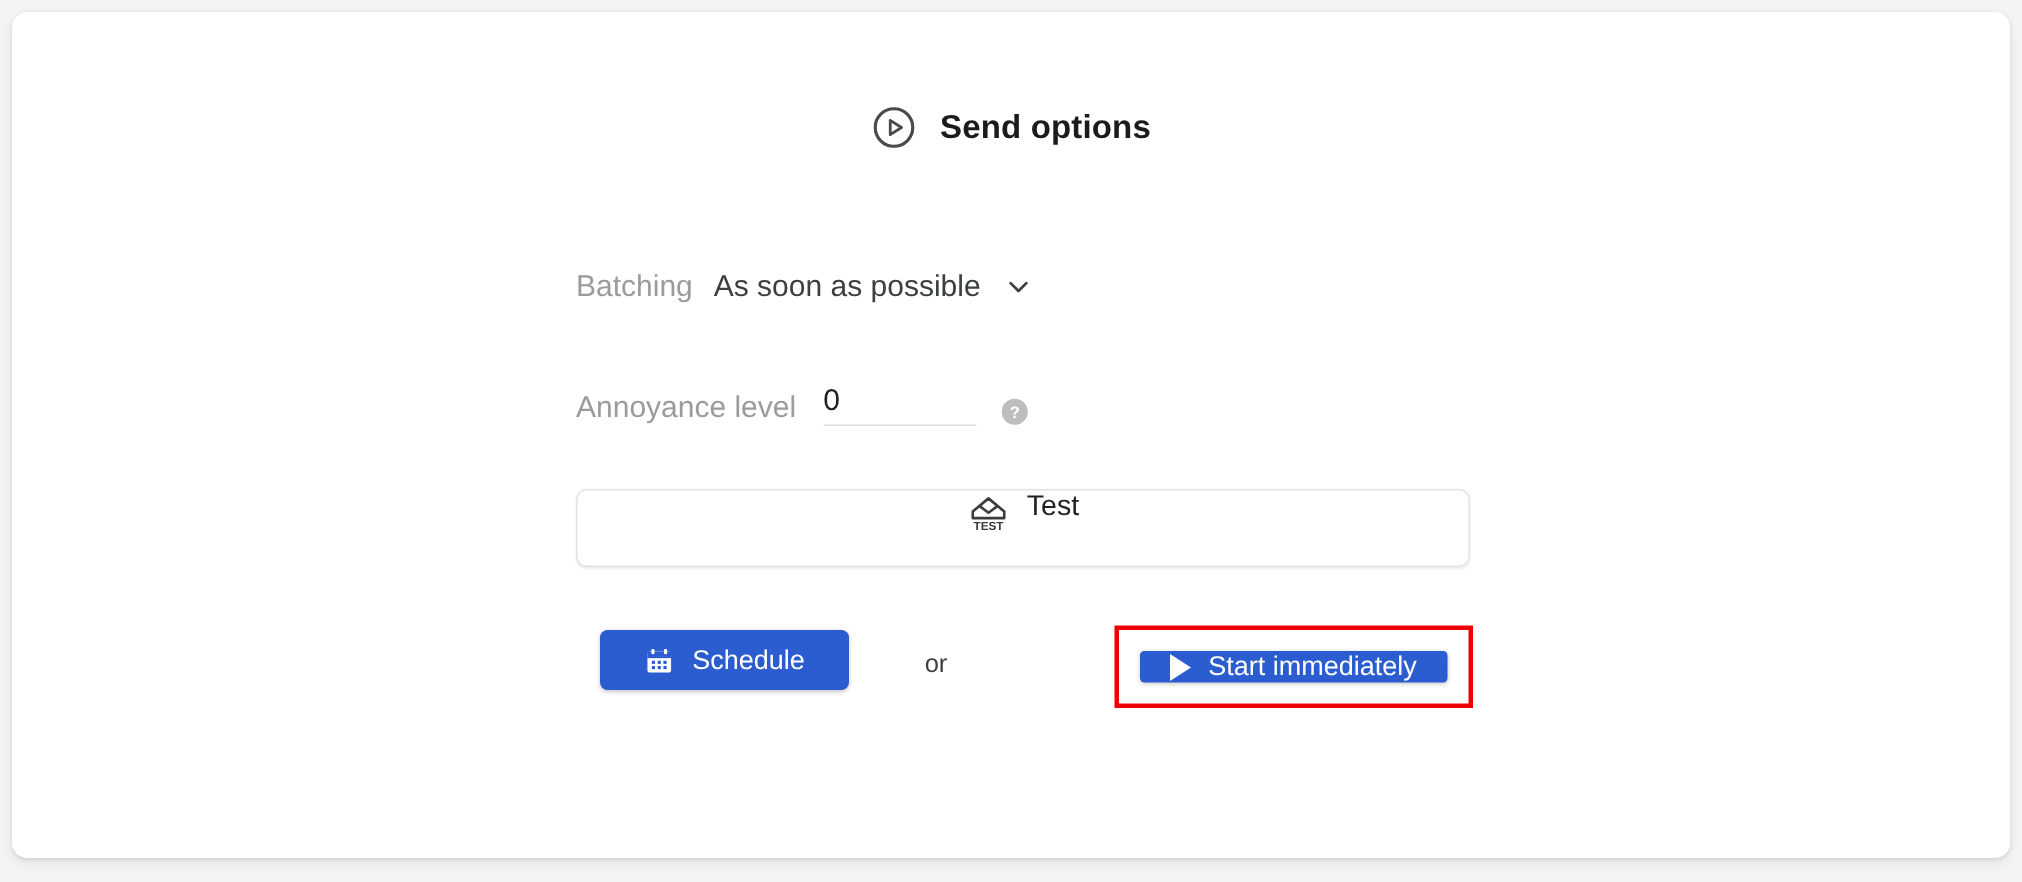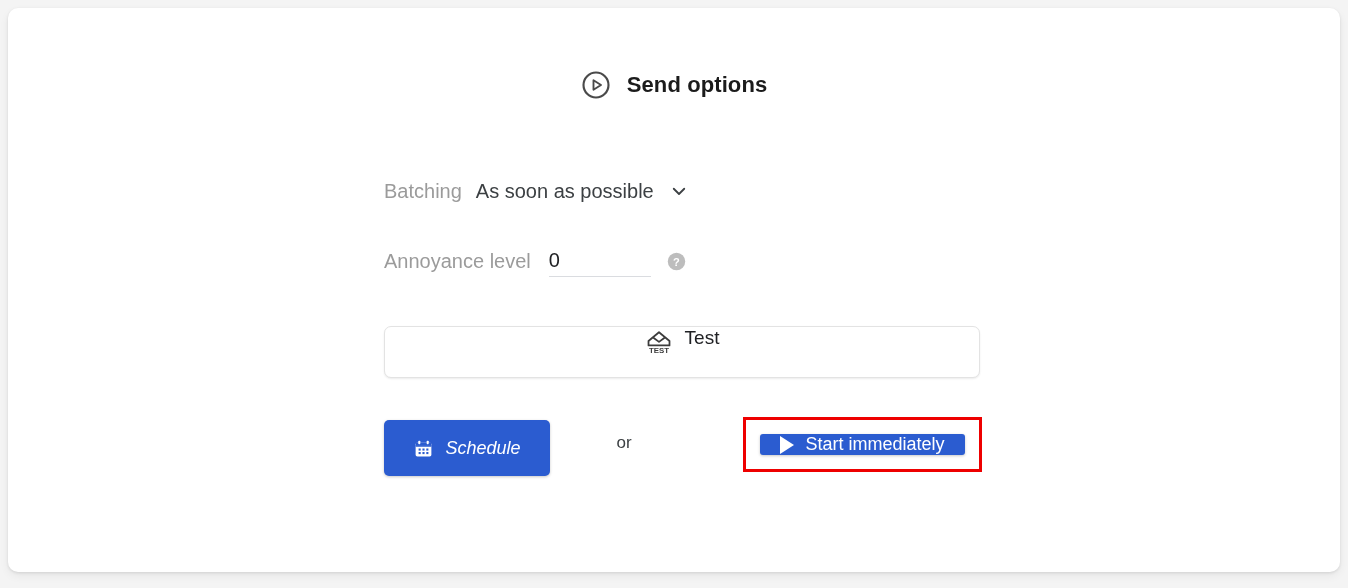--- a/index.html
+++ b/index.html
@@ -82,20 +82,21 @@
   .chevron-down-icon {
     width: 18px;
     height: 18px;
     margin-left: 16px;
     display: block;
   }
 
   
   .annoyance-row {
     margin-bottom: 22px;
+    align-items: flex-end;
   }
   .annoyance-field {
     position: relative;
     margin-left: 18px;
     width: 102px;
     border-bottom: 1px solid #dadce0;
     height: 30px;
   }
   .annoyance-value {
     font-size: 20px;
@@ -155,25 +156,24 @@
     align-items: center;
     justify-content: center;
     gap: 11px;
     font-size: 18px;
     font-family: "Liberation Sans", sans-serif;
     cursor: pointer;
     box-shadow: 0 1px 3px rgba(0,0,0,0.22);
     box-sizing: border-box;
   }
   .schedule-button {
-    left: 0;
+    left: 16px;
     top: 3px;
     width: 166px;
-    height: 56px;
-    font-style: italic;
+    height: 40px;
   }
   .calendar-icon {
     width: 21px;
     height: 21px;
     display: block;
   }
   .or-text {
     position: absolute;
     left: 220px;
     top: 16px;

